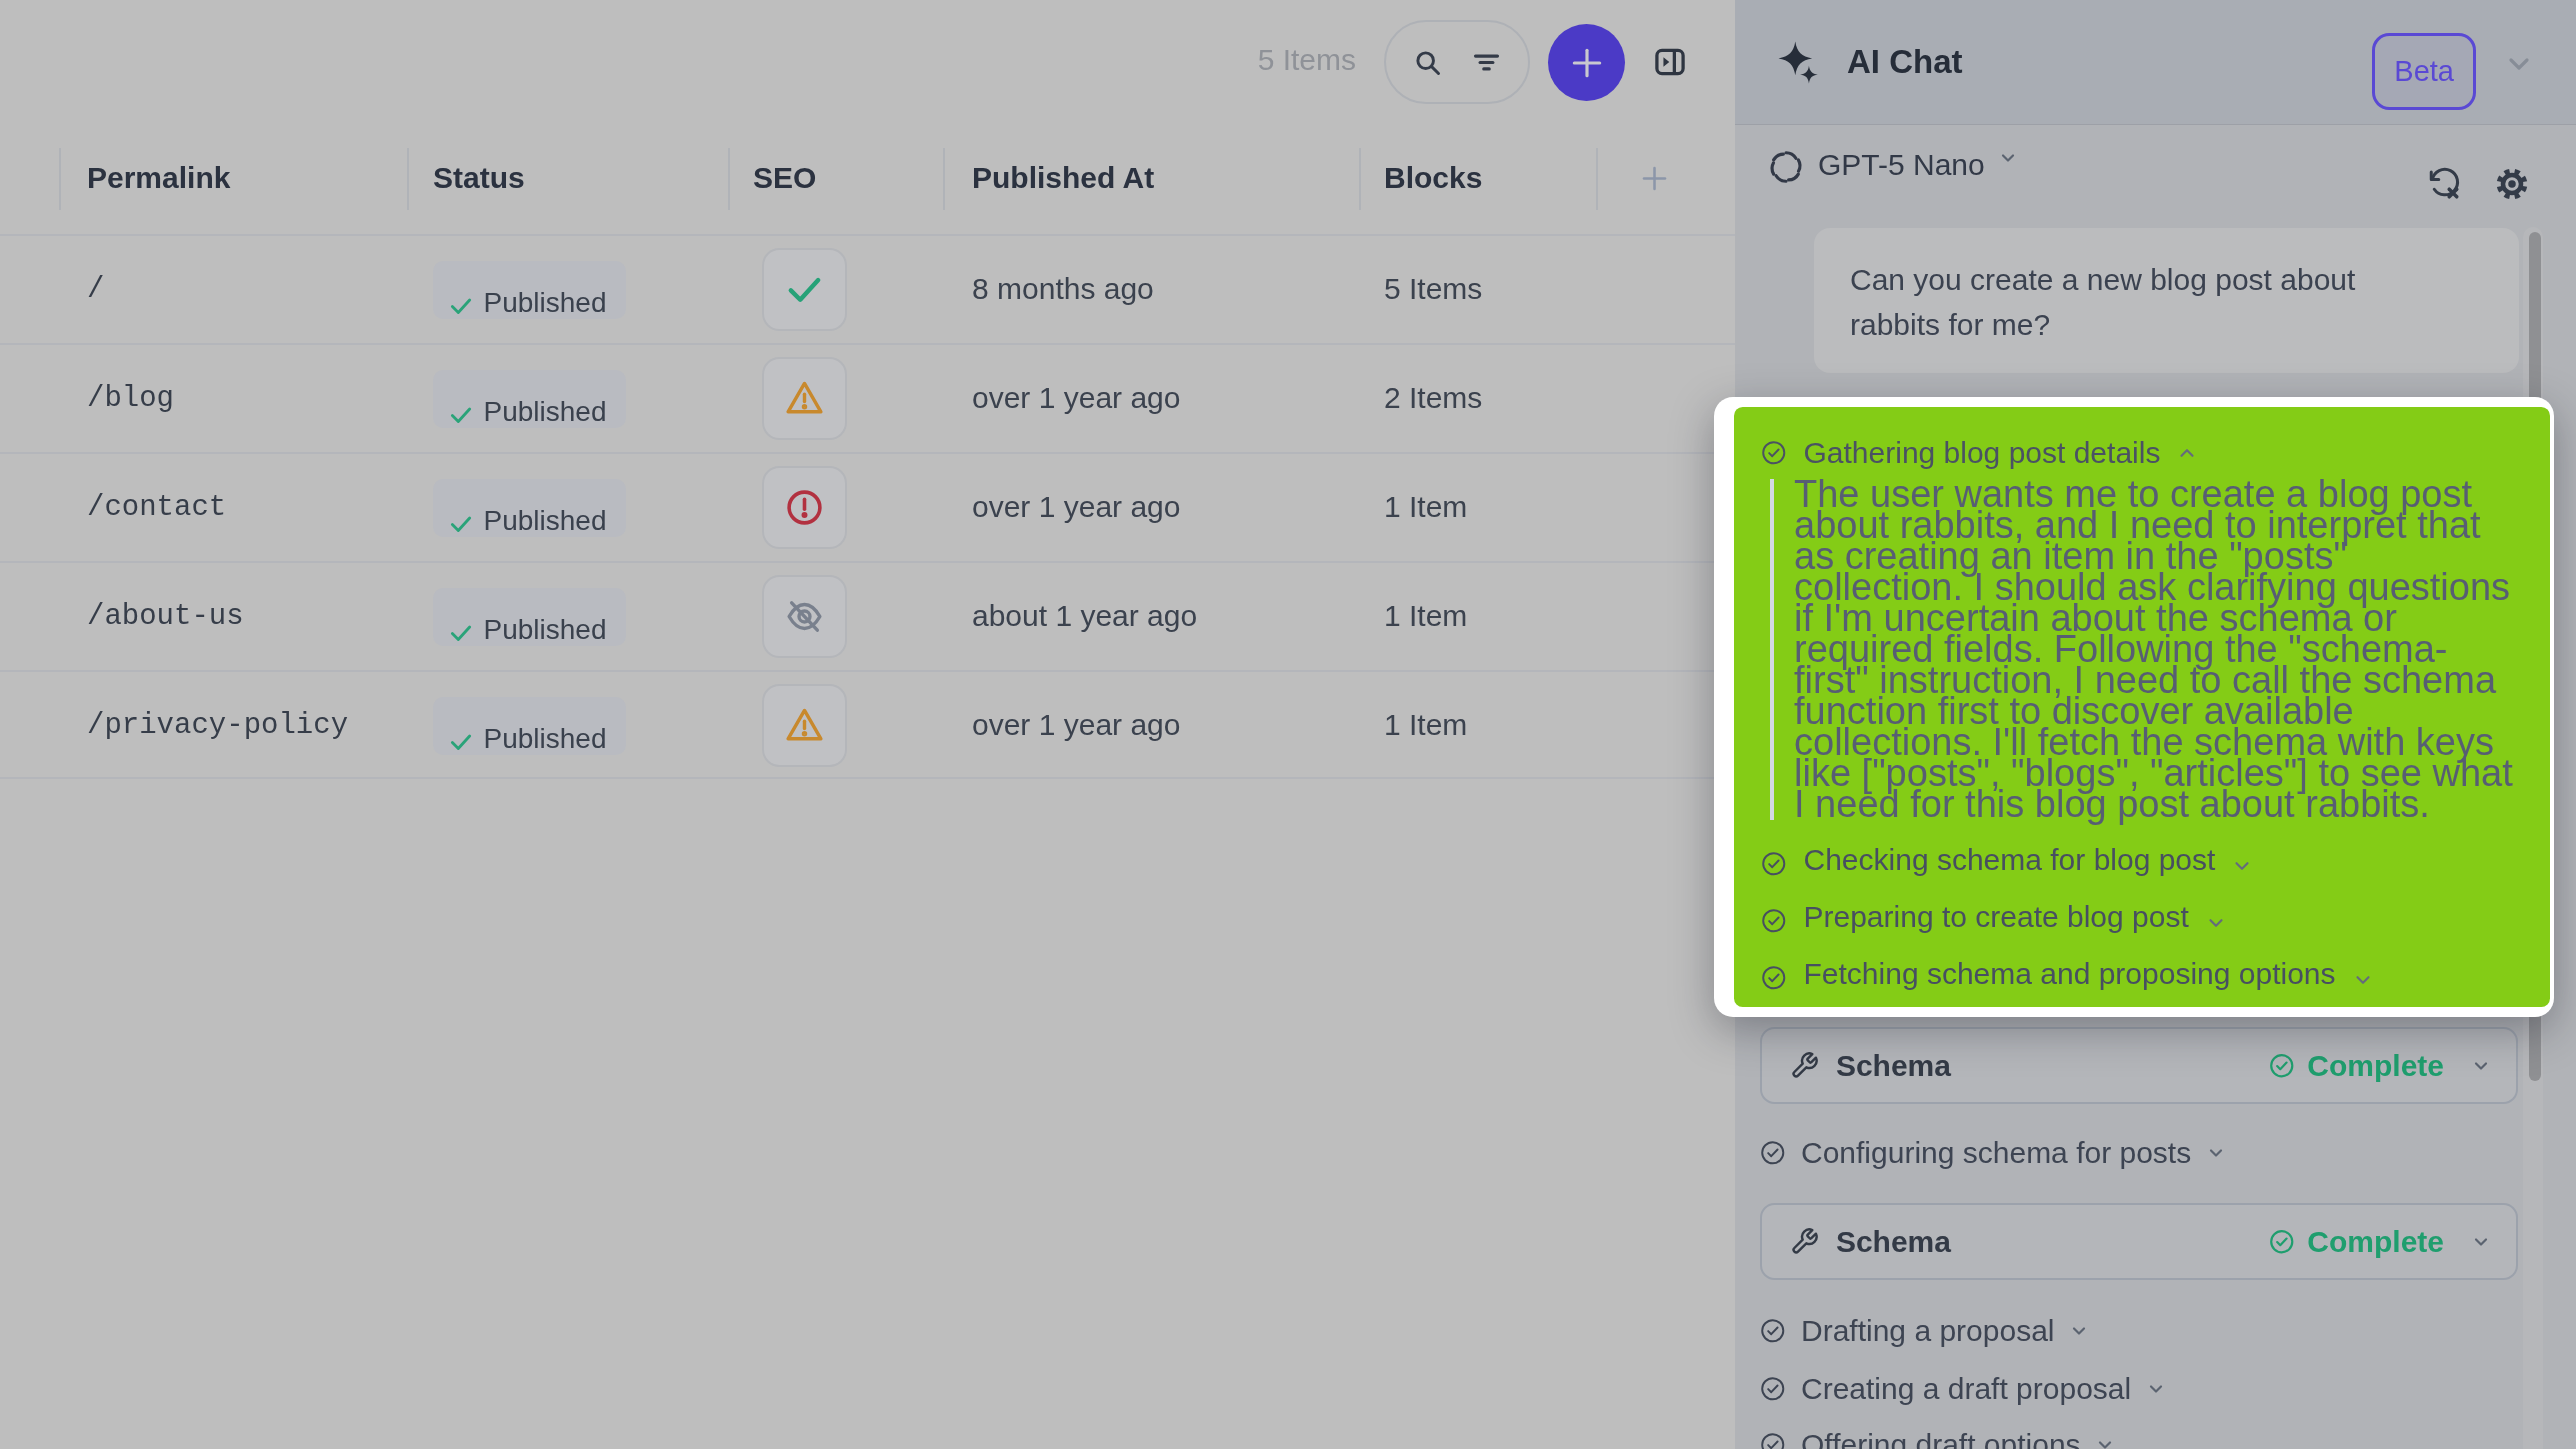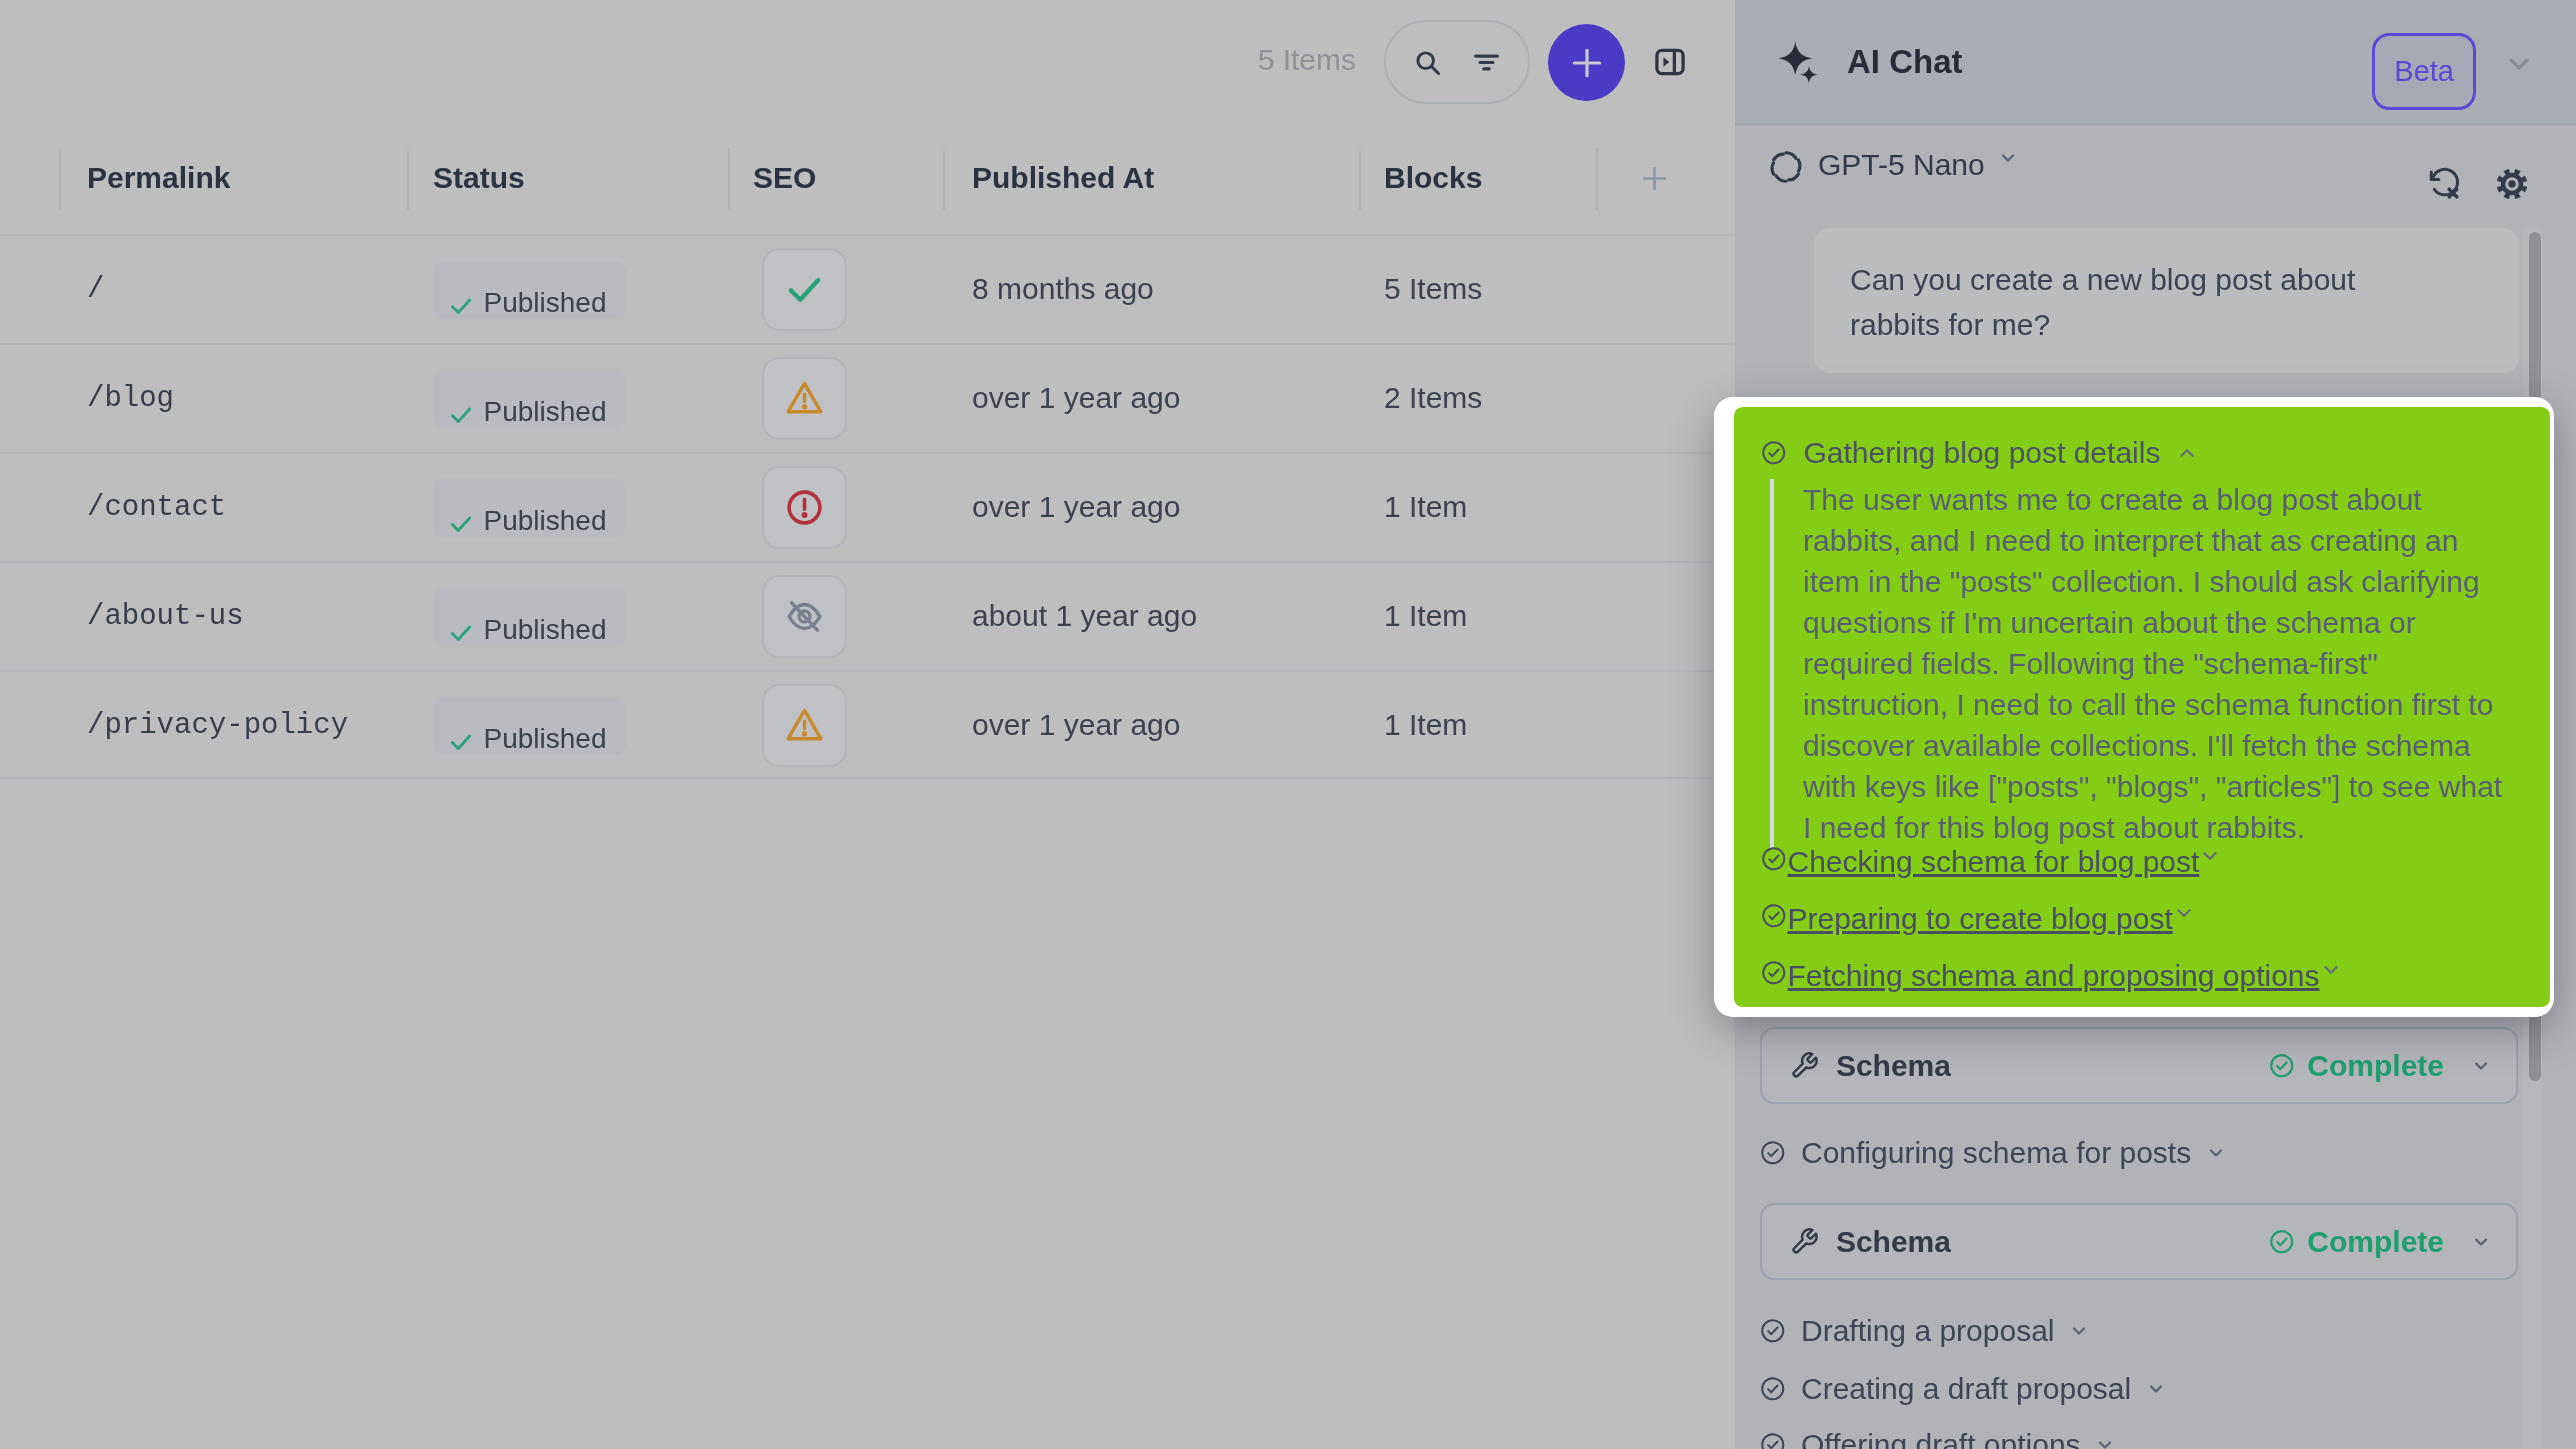--- a/index.html
+++ b/index.html
@@ -77,23 +77,23 @@
   .step-label{font-size:30px;}
 
   
   .popup{position:absolute;left:1714px;top:397px;width:840px;height:620px;background:#ffffff;border-radius:19px;
          box-shadow:0 13px 43px rgba(25,28,40,0.35);z-index:50;}
   .popup-inner{position:absolute;left:20px;top:10px;width:816px;height:600px;background:#84cc16;border-radius:8.7px;}
   .p-title-row{position:absolute;left:26px;top:29px;display:flex;align-items:center;gap:16px;color:#4a5263;}
   .p-title-row svg.cc{width:27.5px;height:27.5px;}
   .p-title{font-size:30px;}
   .p-chev{width:22px;height:22px;color:#646c7c;}
-  .quote{position:absolute;left:36px;top:72px;width:746px;border-left:4.3px solid #d3d8e5;padding-left:29px;
-         font-size:30px;line-height:41px;color:#575e73;box-sizing:border-box;}
-  .p-step{position:absolute;left:26px;height:32px;display:flex;align-items:flex-start;color:#474f61;text-decoration:underline;}
+  .quote{position:absolute;left:36px;top:72px;width:746px;border-left:4.3px solid #d3d8e5;padding-left:20px;
+         font-size:38px;line-height:31px;color:#575e73;box-sizing:border-box;}
+  .p-step{position:absolute;left:26px;height:32px;display:flex;align-items:flex-end;gap:16px;color:#474f61;}
   .p-step svg.cc{width:27.5px;height:27.5px;}
   .p-step-label{font-size:30px;}
 </style>
 </head>
 <body>
 
 <div id="app">
 
   <div class="left">
 

